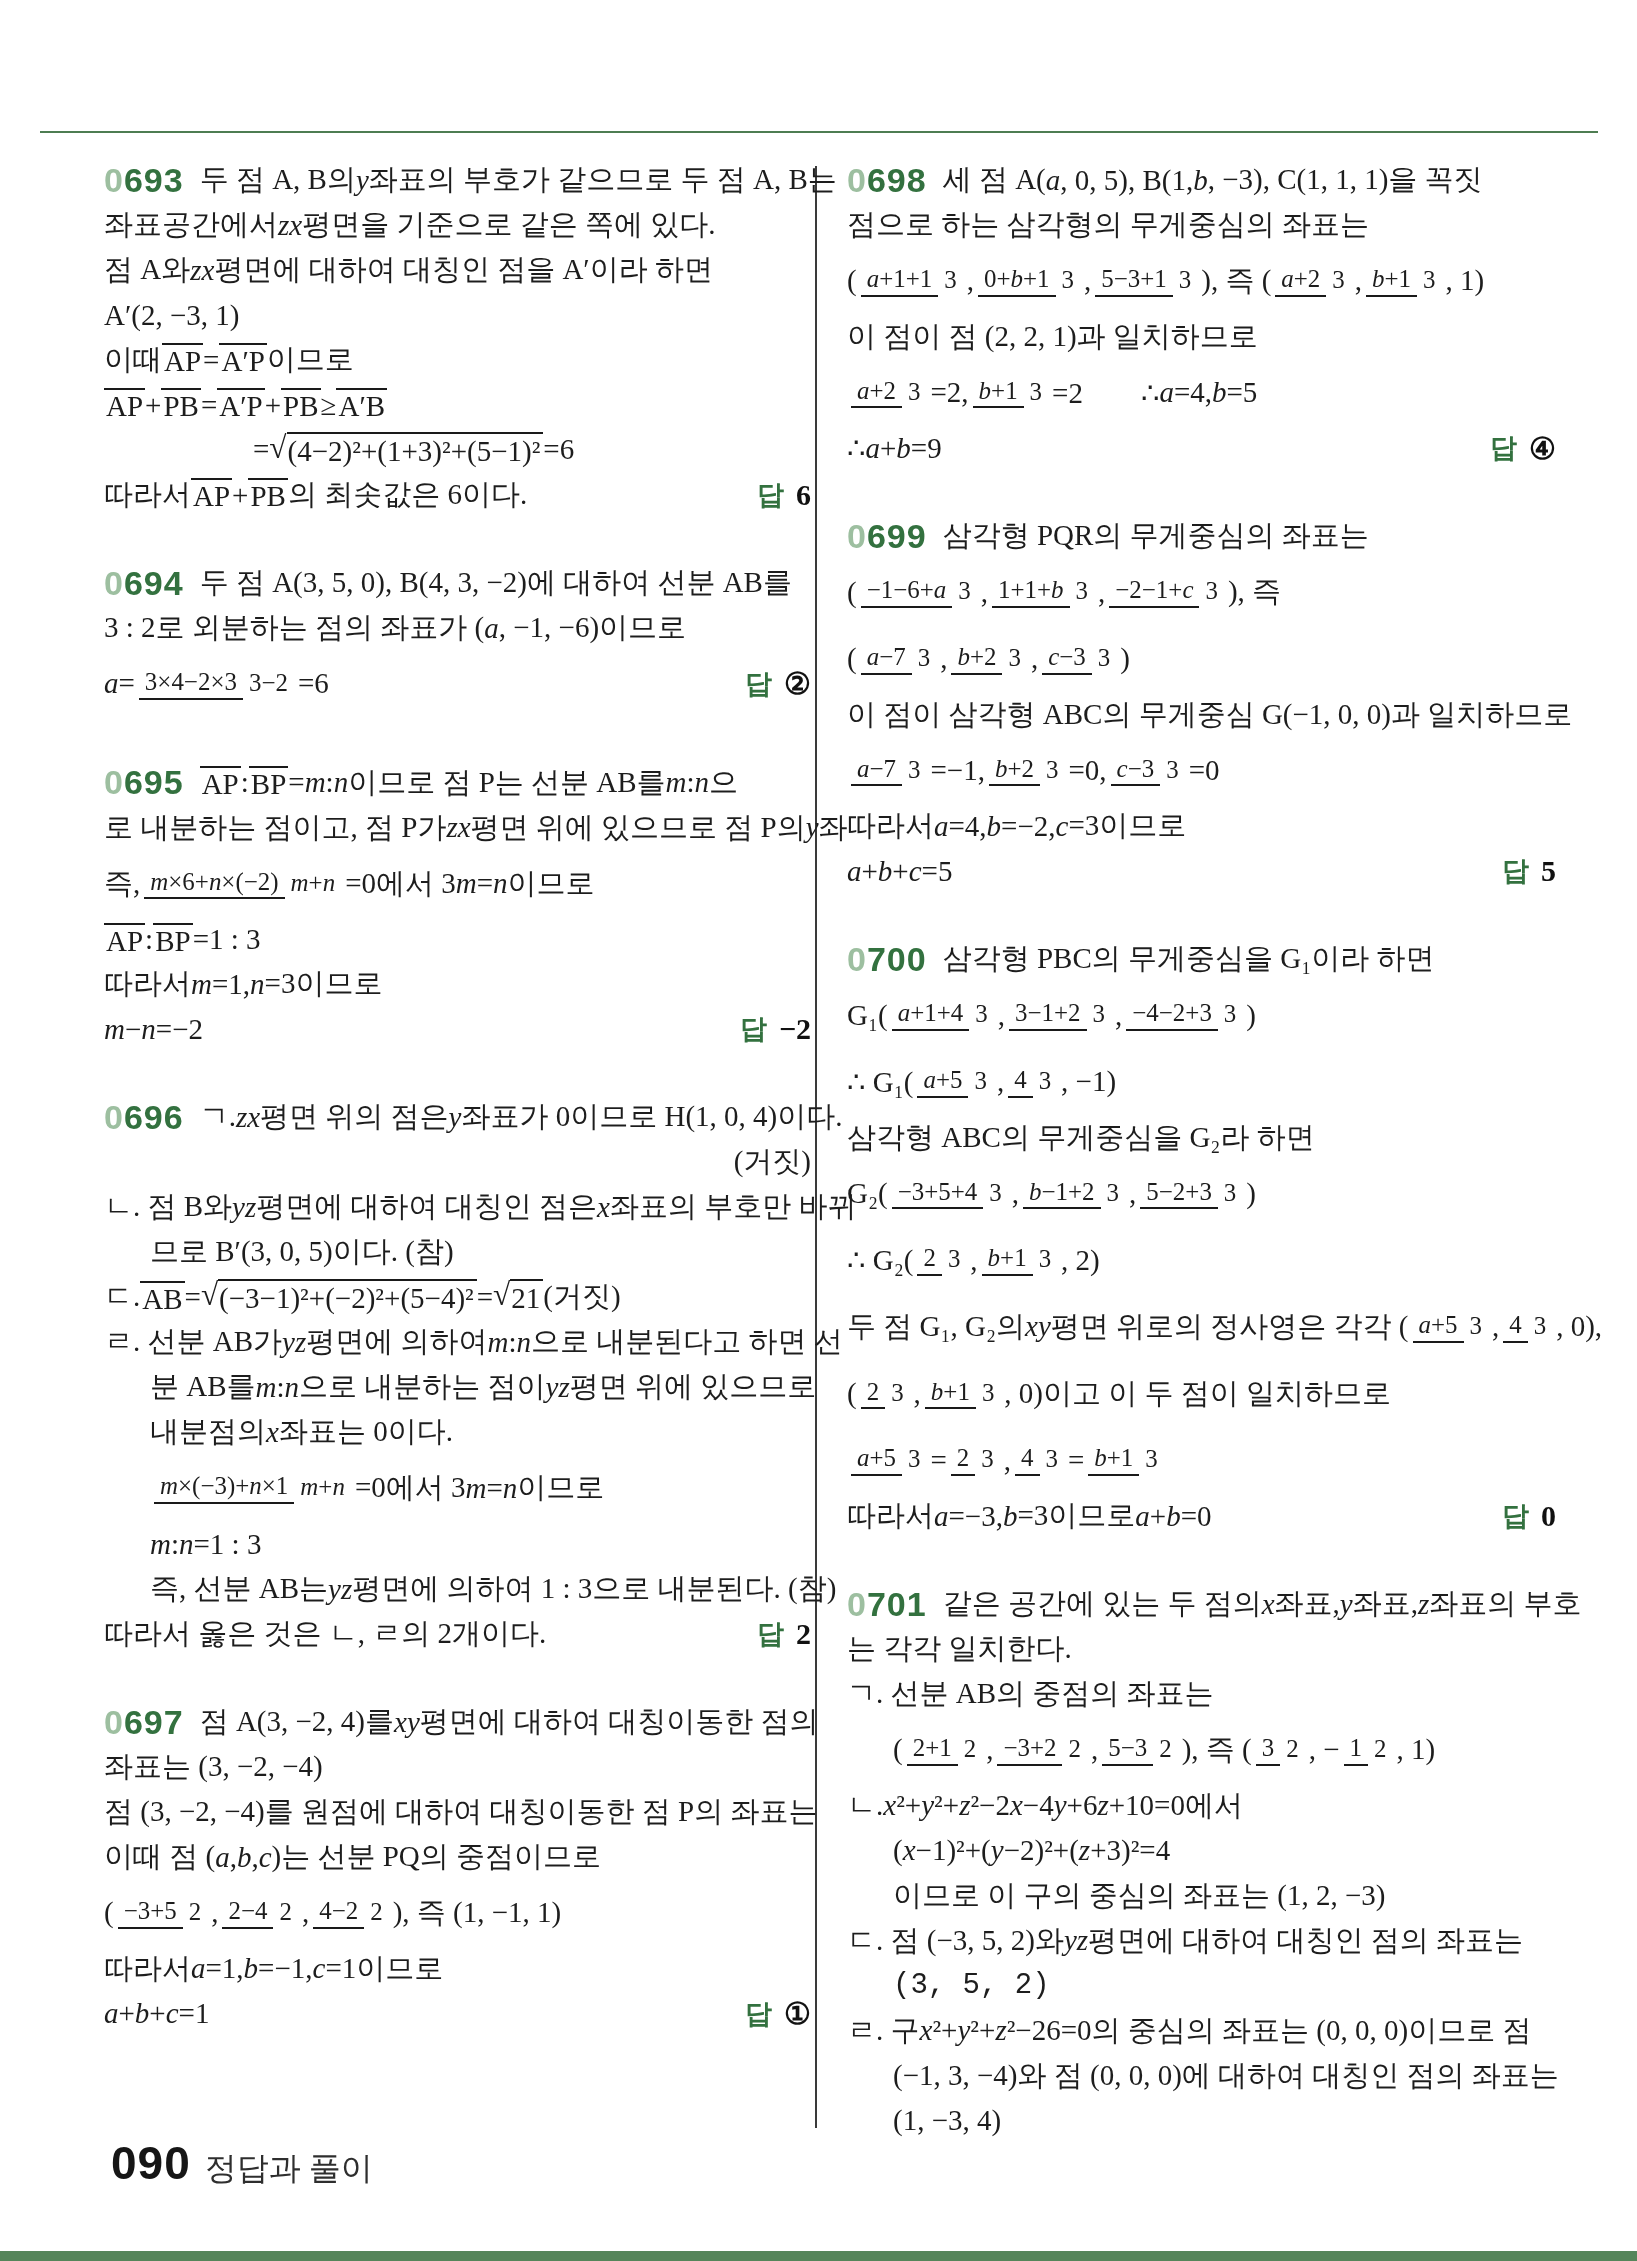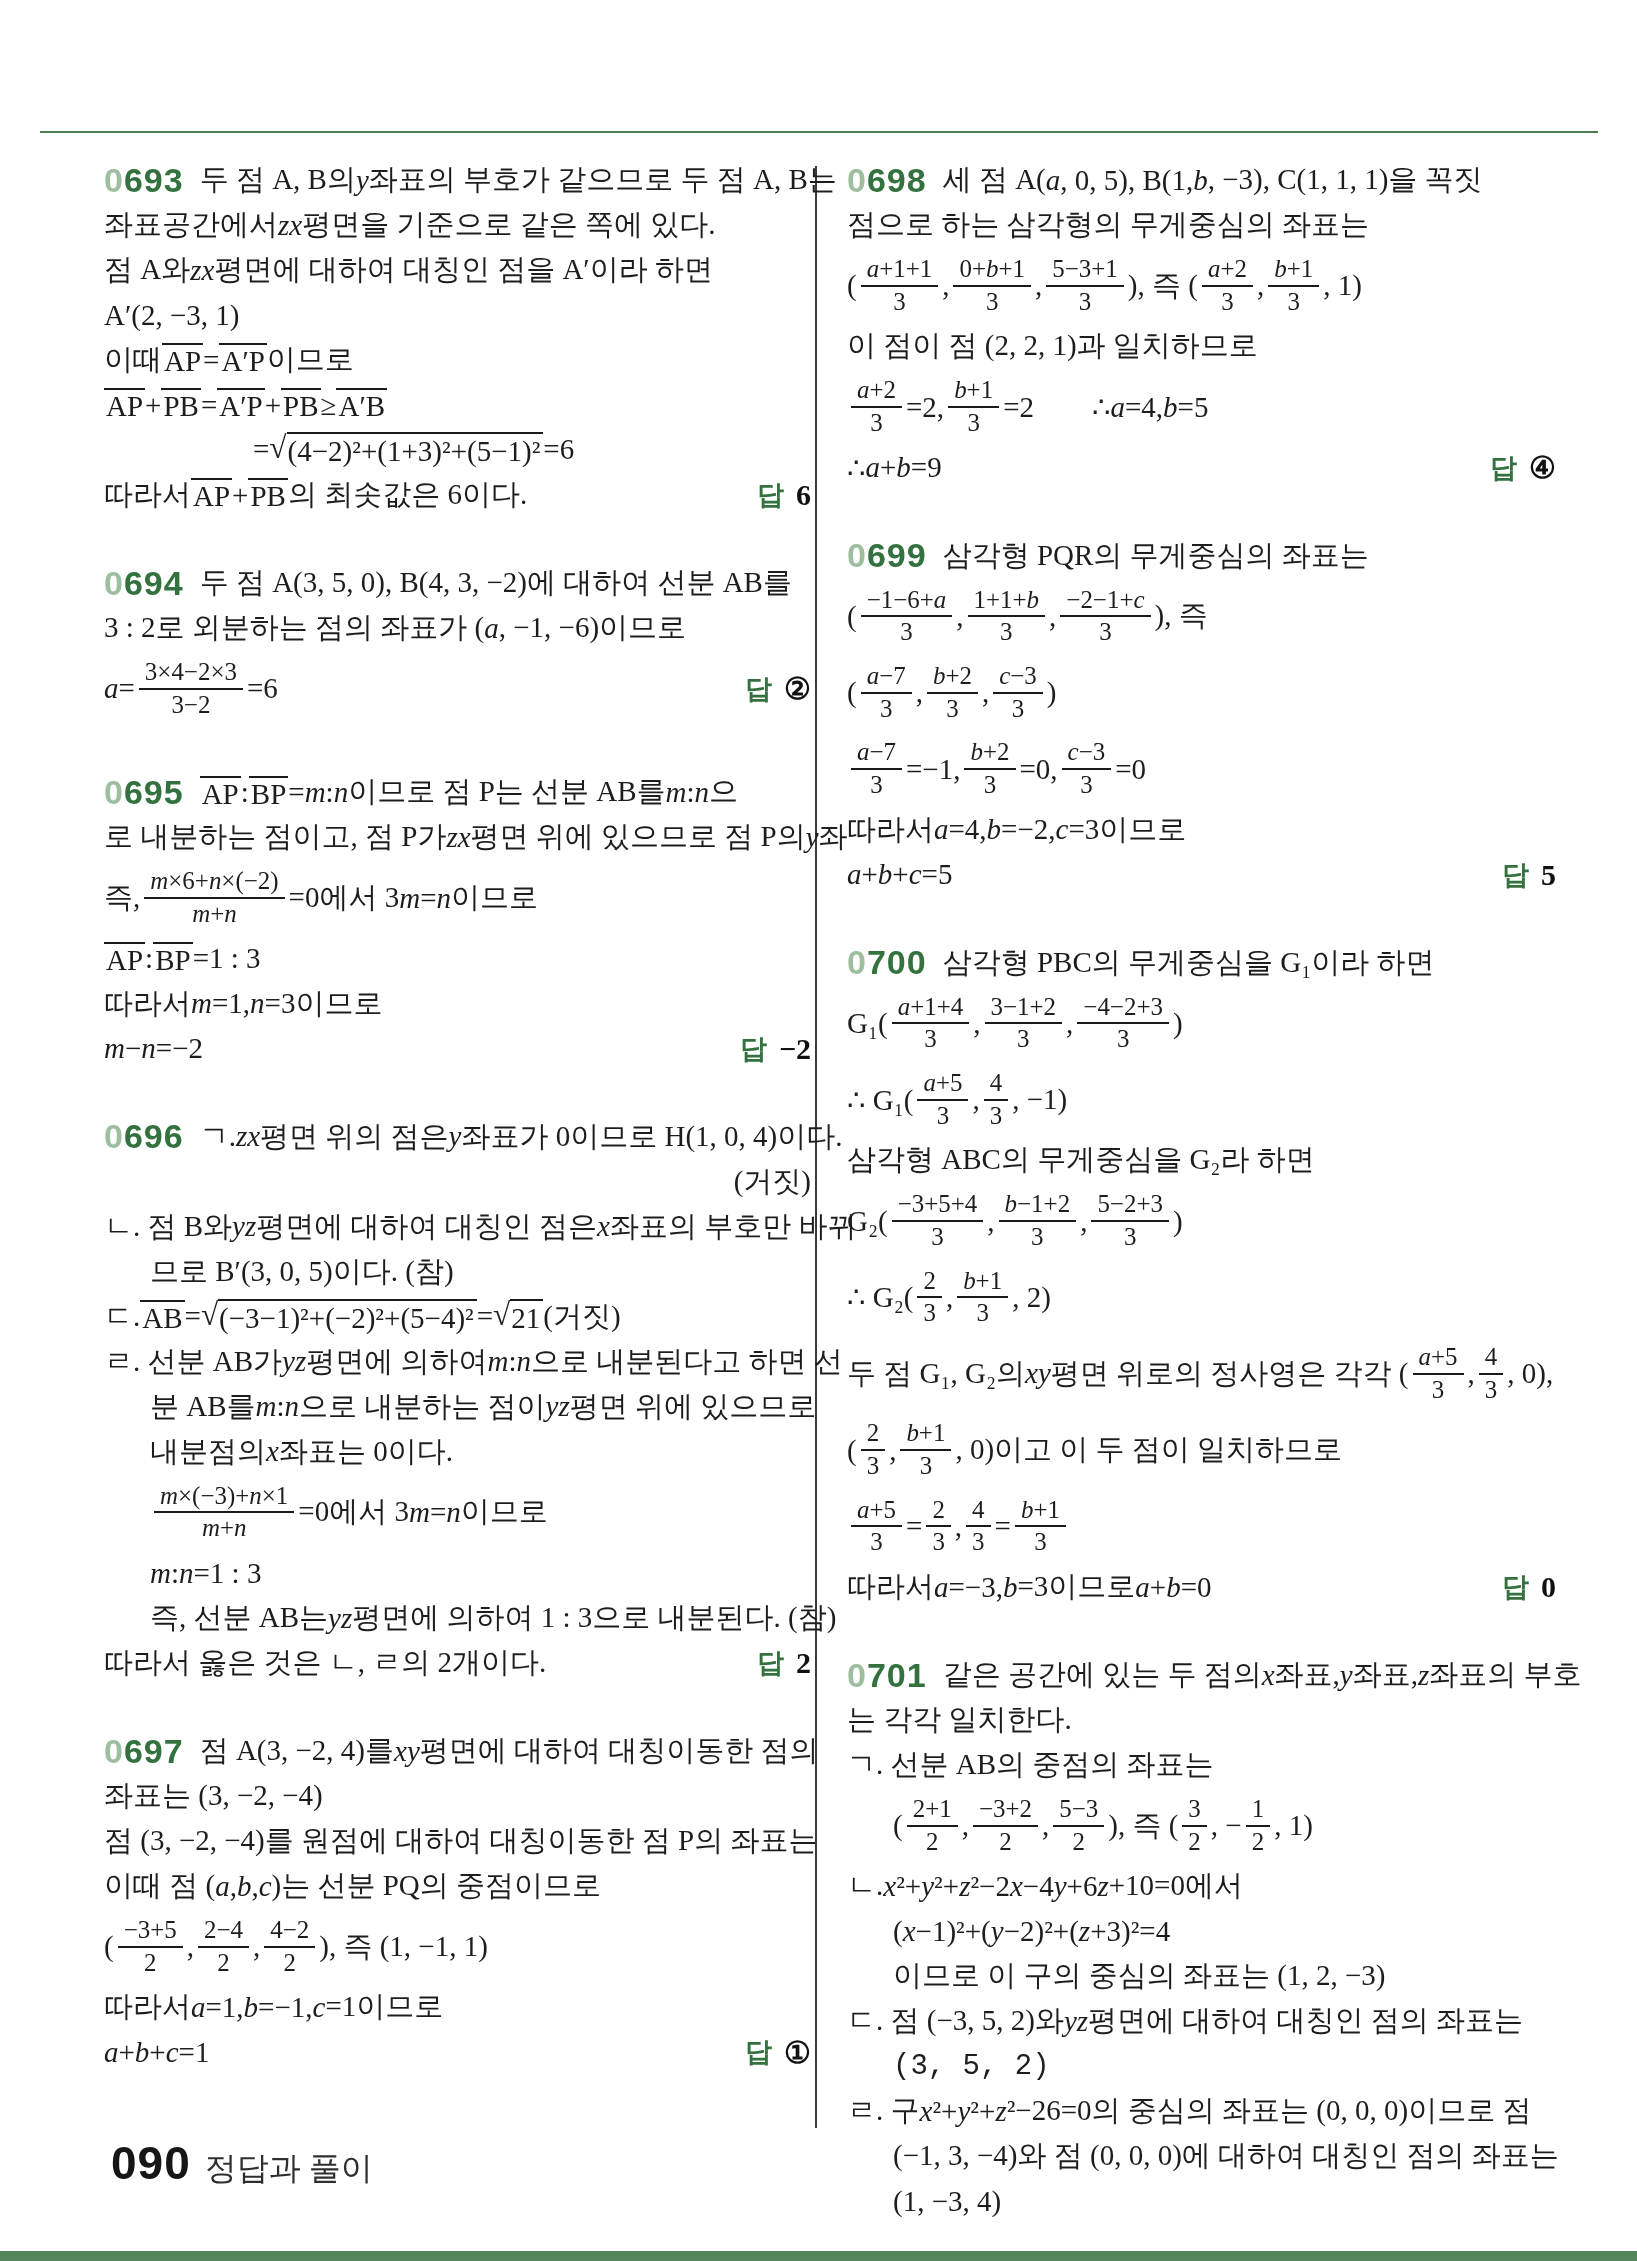--- a/index.html
+++ b/index.html
@@ -21,22 +21,22 @@
   }
   .line.right{justify-content:flex-end;}
   .line.ansrow{justify-content:space-between;}
   .lc{display:inline-flex;align-items:center;flex-wrap:nowrap;}
   .pnum{
     font-weight:bold;font-size:34px;letter-spacing:1px;color:#33713f;
     margin-right:16px;font-family:"Liberation Sans","DejaVu Sans",sans-serif;
   }
   .pn0{color:#9dbfa0;}
   .frac{
-    display:inline-flex;flex-direction:column;vertical-align:middle;
-    text-align:center;margin:6px 4px;font-size:0.86em;line-height:1.15;
+    display:inline-flex;flex-direction:row;vertical-align:middle;
+    text-align:center;margin:16px 4px;font-size:0.86em;line-height:1.15;
   }
   .fn{padding:0 6px 1px 6px;border-bottom:2px solid #1a1a1a;}
   .fd{padding:1px 6px 0 6px;}
   .ovl{display:inline-block;border-top:2px solid #1a1a1a;padding:1px 2px 0 2px;line-height:1.05;}
   .sqrt{display:inline-flex;align-items:flex-start;}
   .rsign{font-size:1.08em;line-height:1.05;}
   .rbar{display:inline-block;border-top:2px solid #1a1a1a;padding:2px 3px 0 1px;line-height:1.1;}
   .ans{display:inline-flex;align-items:center;margin-left:24px;}
   .anslabel{
     color:#33713f;font-weight:bold;font-size:27px;
@@ -292,20 +292,23 @@
             <span class="fd">3</span>
           </span>, <span class="frac">
             <span class="fn"><i>b</i>+2</span>
             <span class="fd">3</span>
           </span>, <span class="frac">
             <span class="fn"><i>c</i>−3</span>
             <span class="fd">3</span>
           </span>)</span>
       </div>
       <div class="line">
+        <span class="lc">이 점이 삼각형 ABC의 무게중심 G(−1, 0, 0)과 일치하므로</span>
+      </div>
+      <div class="line">
         <span class="lc"><span class="frac">
             <span class="fn"><i>a</i>−7</span>
             <span class="fd">3</span>
           </span>=−1, <span class="frac">
             <span class="fn"><i>b</i>+2</span>
             <span class="fd">3</span>
           </span>=0, <span class="frac">
             <span class="fn"><i>c</i>−3</span>
             <span class="fd">3</span>
           </span>=0</span>

